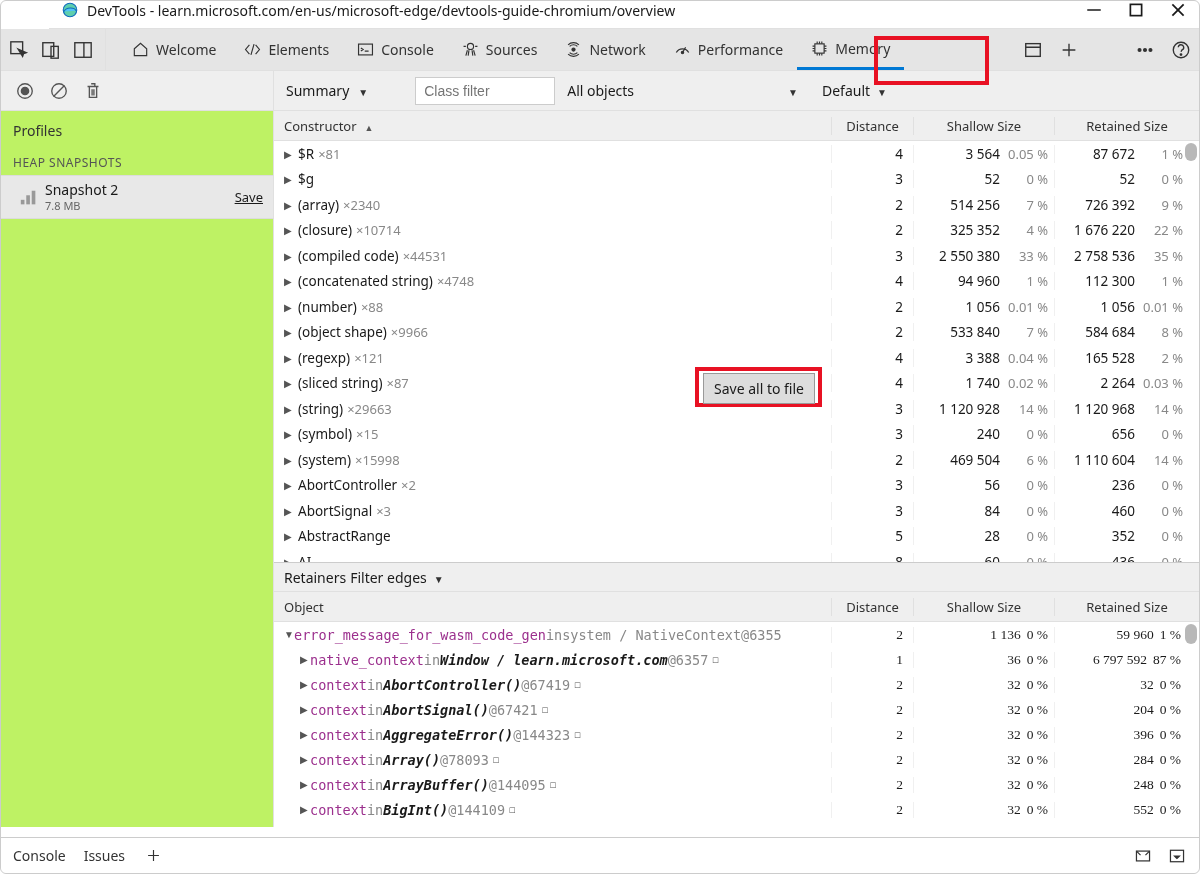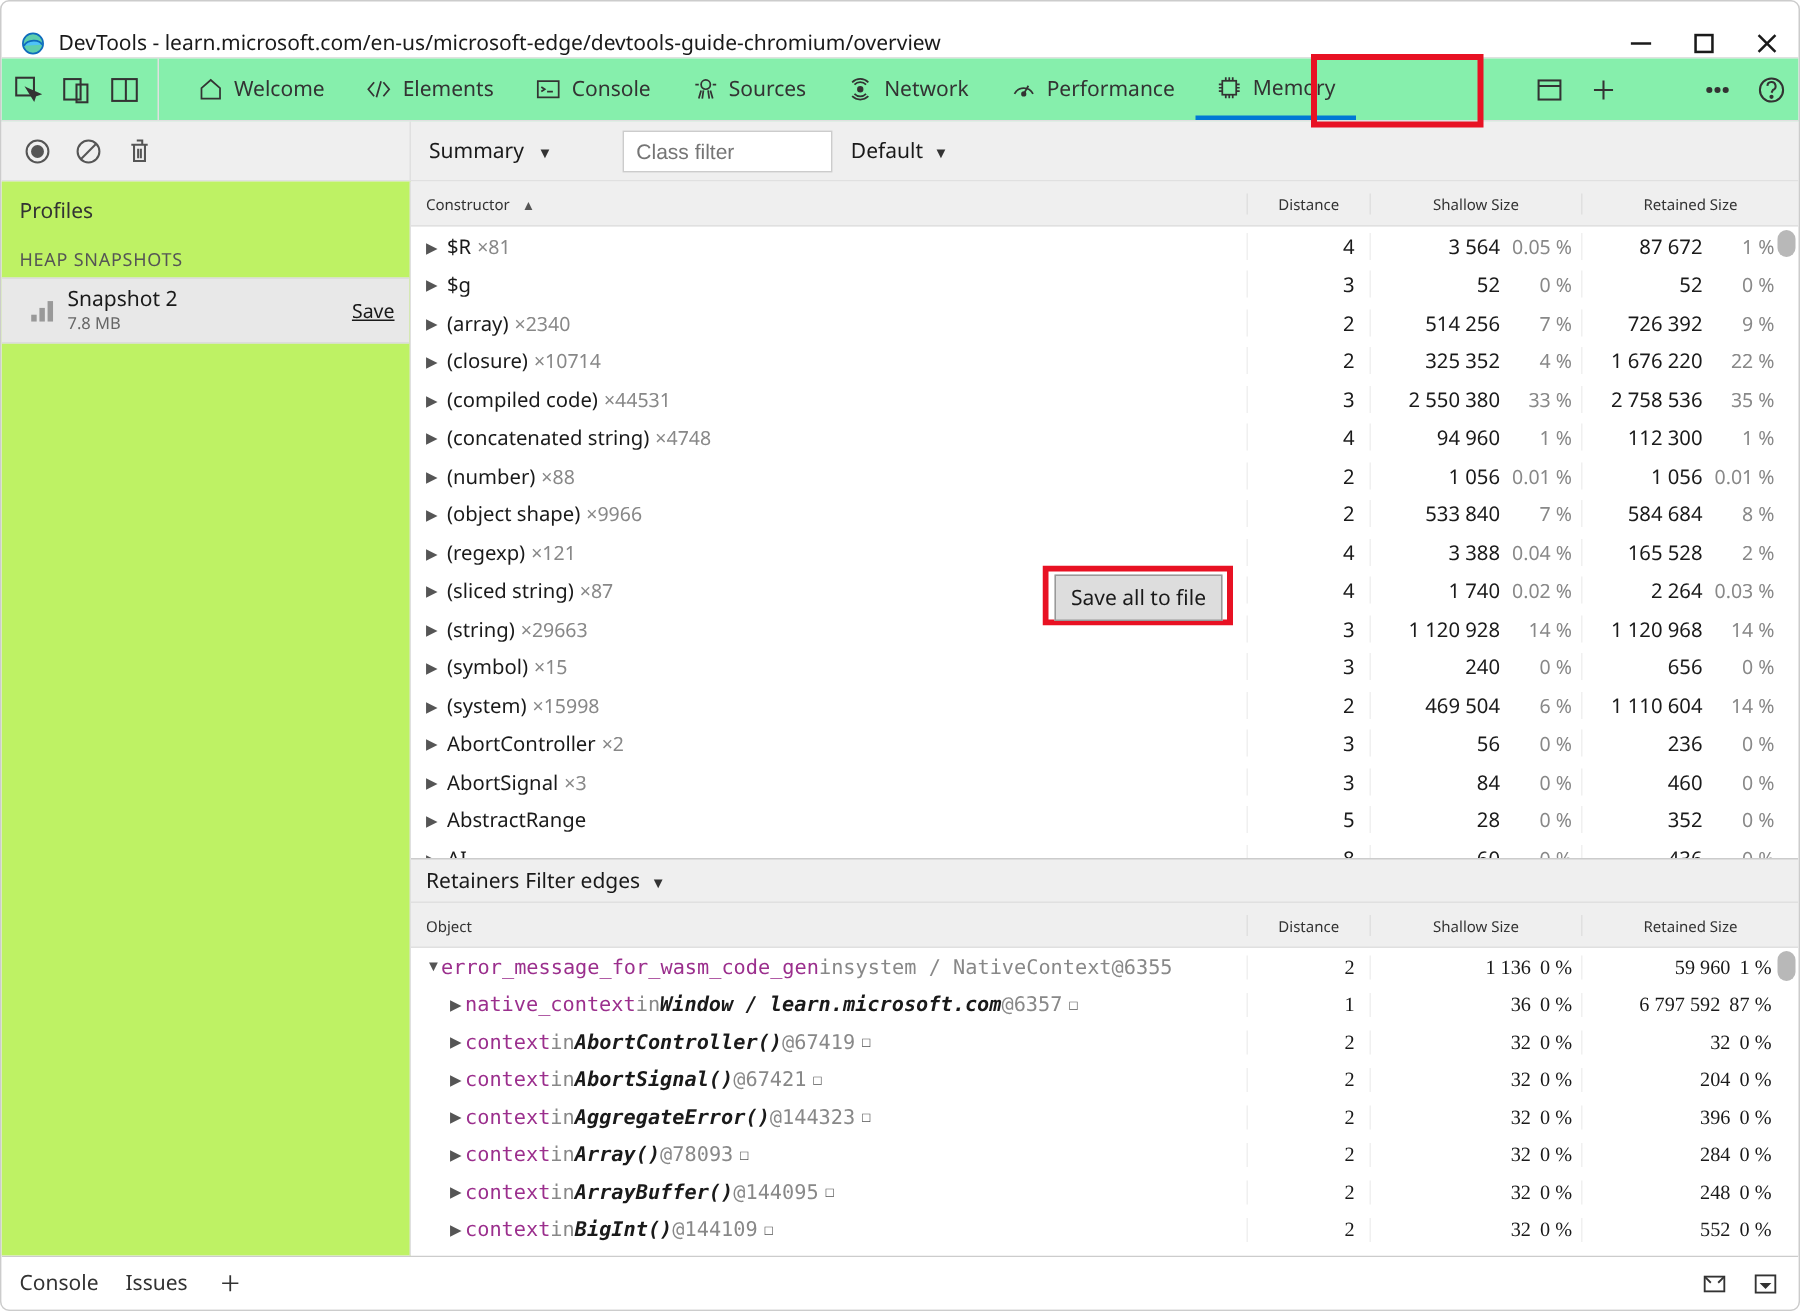--- a/index.html
+++ b/index.html
@@ -1,26 +1,26 @@
 <!DOCTYPE html>
 <html><head>
 <meta charset="utf-8">
 <style>
 * { box-sizing: border-box; margin: 0; padding: 0; }
 body { font-family: "Segoe UI", system-ui, sans-serif; font-size: 14px; color: #1a1a1a; background: #fff; width: 1200px; height: 874px; overflow: hidden; border: 1px solid #ccc; border-radius: 6px; position: relative; }
 
 
-.titlebar { display: flex; align-items: flex-end; height: 38px; padding: 0 12px; border-bottom: 1px solid #e0e0e0; }
+.titlebar { display: flex; align-items: flex-start; height: 28px; padding: 0 12px; border-bottom: 1px solid #e0e0e0; margin-left: 48px; }
 .titlebar .edge-logo { width: 18px; height: 18px; margin-right: 8px; }
 .titlebar .title { flex: 1; font-size: 14px; }
 .win-controls { display: flex; gap: 24px; }
 .win-btn { width: 18px; height: 18px; display: flex; align-items: center; justify-content: center; cursor: pointer; }
 
 
-.tabbar { display: flex; align-items: center; height: 42px; border-bottom: 1px solid #e0e0e0; background: #86efac; padding: 0 8px; }
+.tabbar { display: flex; align-items: center; height: 42px; border-bottom: 1px solid #e0e0e0; background: #e5e5e5; padding: 0 8px; }
 .tool-icons { display: flex; gap: 12px; align-items: center; padding-right: 12px; margin-right: 12px; border-right: 1px solid #e0e0e0; height: 100%; }
 .tool-ico { width: 20px; height: 20px; display: flex; align-items: center; justify-content: center; cursor: pointer; color: #333; }
 .tab { display: flex; align-items: center; gap: 7px; padding: 0 14px; height: 100%; cursor: pointer; color: #333; font-size: 14px; white-space: nowrap; }
 .tab.active { border-bottom: 3px solid #0078d4; position: relative; }
 .tab-highlight { border: 4px solid #e81123; position: absolute; }
 .tab-right { margin-left: auto; display: flex; gap: 16px; align-items: center; }
 
 
 .toolbar { display: flex; align-items: center; height: 40px; background: #efefef; border-bottom: 1px solid #e0e0e0; }
 .tool-left { display: flex; gap: 14px; padding: 0 14px; align-items: center; height: 100%; }
@@ -37,21 +37,21 @@
 .sb-sub { padding: 8px 12px 4px; font-size: 12px; color: #555; letter-spacing: 0.5px; }
 .snapshot-item { display: flex; align-items: center; padding: 6px 10px 6px 18px; background: #e8e8e8; cursor: pointer; border-top: 1px solid #dcdcdc; border-bottom: 1px solid #dcdcdc; }
 .snapshot-item .snap-ico { width: 20px; height: 18px; margin-right: 6px; color: #555; }
 .snapshot-item .snap-text { flex: 1; display: flex; flex-direction: column; line-height: 1.2; }
 .snapshot-item .snap-size { font-size: 11px; color: #666; }
 .snapshot-item .save { text-decoration: underline; font-size: 13px; cursor: pointer; }
 
 .content { flex: 1; display: flex; flex-direction: column; overflow: hidden; position: relative; }
 
 
-.thead { display: flex; background: #efefef; border-bottom: 1px solid #e0e0e0; height: 30px; align-items: center; font-size: 10px; color: #333; }
+.thead { display: flex; background: #efefef; border-bottom: 1px solid #e0e0e0; height: 30px; align-items: center; font-size: 13px; color: #333; }
 .col-c { flex: 1; padding: 0 10px; display: flex; align-items: center; gap: 4px; }
 .col-d { width: 82px; text-align: center; border-left: 1px solid #e0e0e0; padding: 0 8px; }
 .col-s { width: 141px; border-left: 1px solid #e0e0e0; padding: 0 8px; text-align: center; }
 .col-r { width: 145px; border-left: 1px solid #e0e0e0; padding: 0 8px; text-align: center; }
 .rows { flex: 1; overflow-y: auto; position: relative; }
 .row { display: flex; height: 25.5px; align-items: center; font-size: 13.5px; border-bottom: 0; }
 .row .col-c { flex: 1; padding-left: 10px; display: flex; align-items: center; gap: 4px; }
 .row .tri { font-size: 10px; color: #555; width: 10px; }
 .row .cname { color: #1a1a1a; }
 .row .mult { color: #888; font-size: 13px; }
@@ -245,20 +245,24 @@
           <line x1="10" y1="9" x2="10" y2="16"></line>
           <line x1="12" y1="9" x2="12" y2="16"></line>
         </svg>
       </span>
   </div>
   <div class="summary-sel">
       <span>Summary</span>
       <span class="caret-down"></span>
     </div>
   <input class="filter-input" placeholder="Class filter" style="">
+  <div class="obj-sel">
+      <span>All objects</span>
+      <span class="caret-down" style="margin-left:auto"></span>
+    </div>
   <div class="def-sel">
       <span>Default</span>
       <span class="caret-down"></span>
     </div>
   <div style="width:300px"></div>
 </div>
 
 <div class="main">
   <div class="sidebar">
     <div class="sb-header">Profiles</div>

